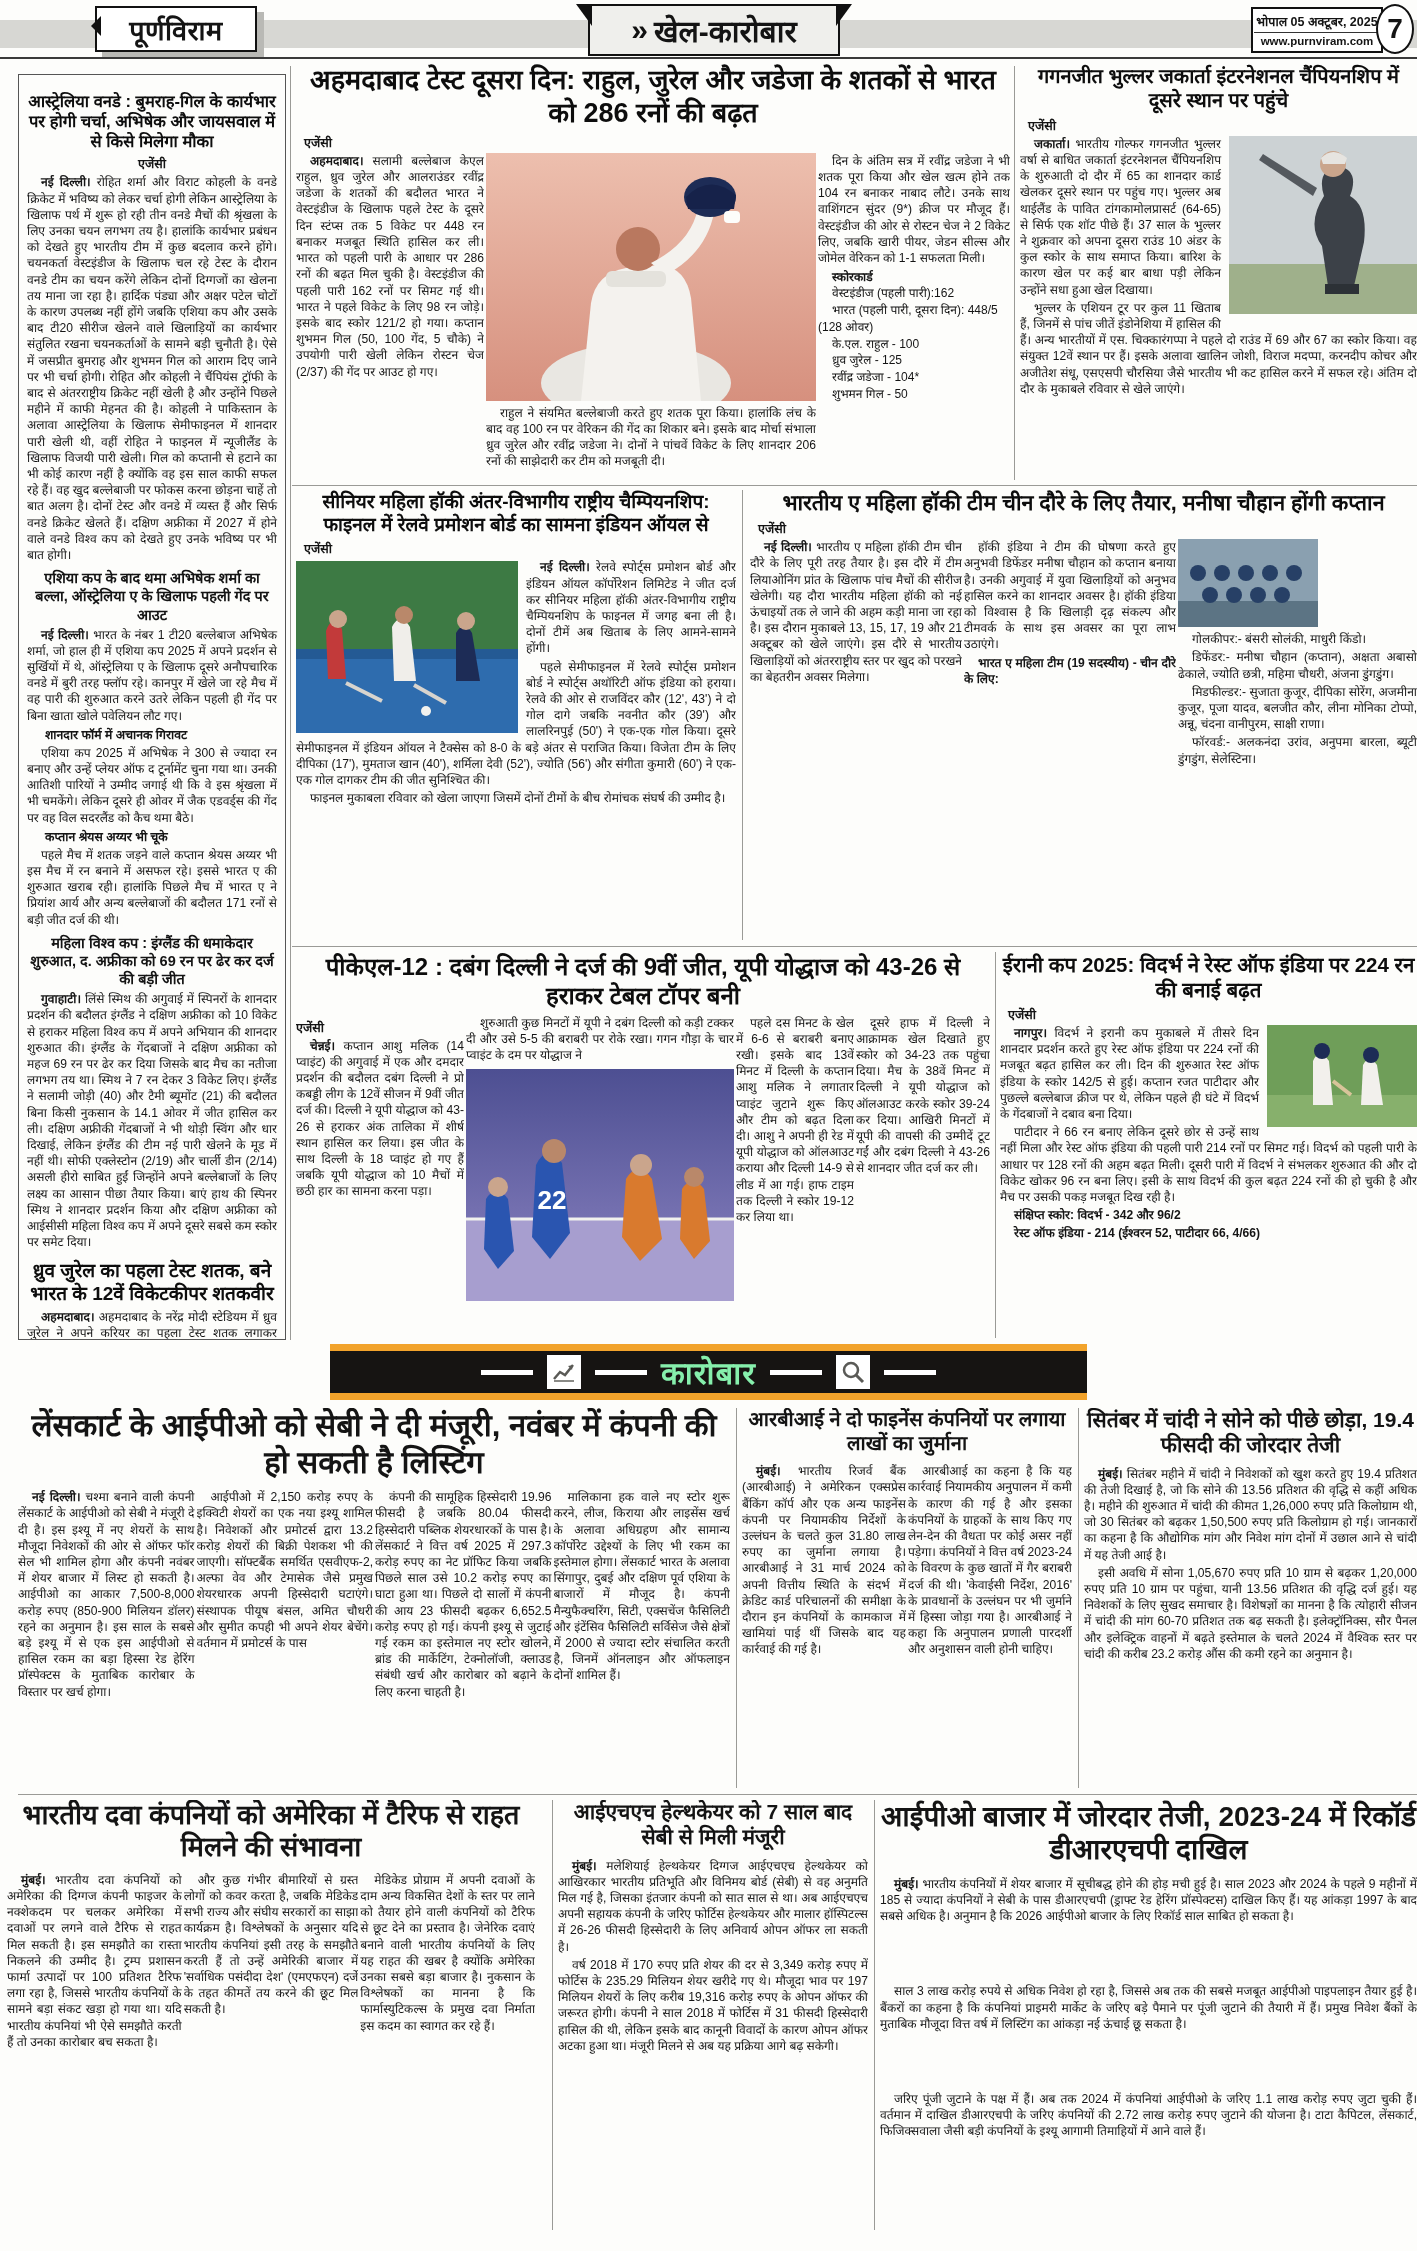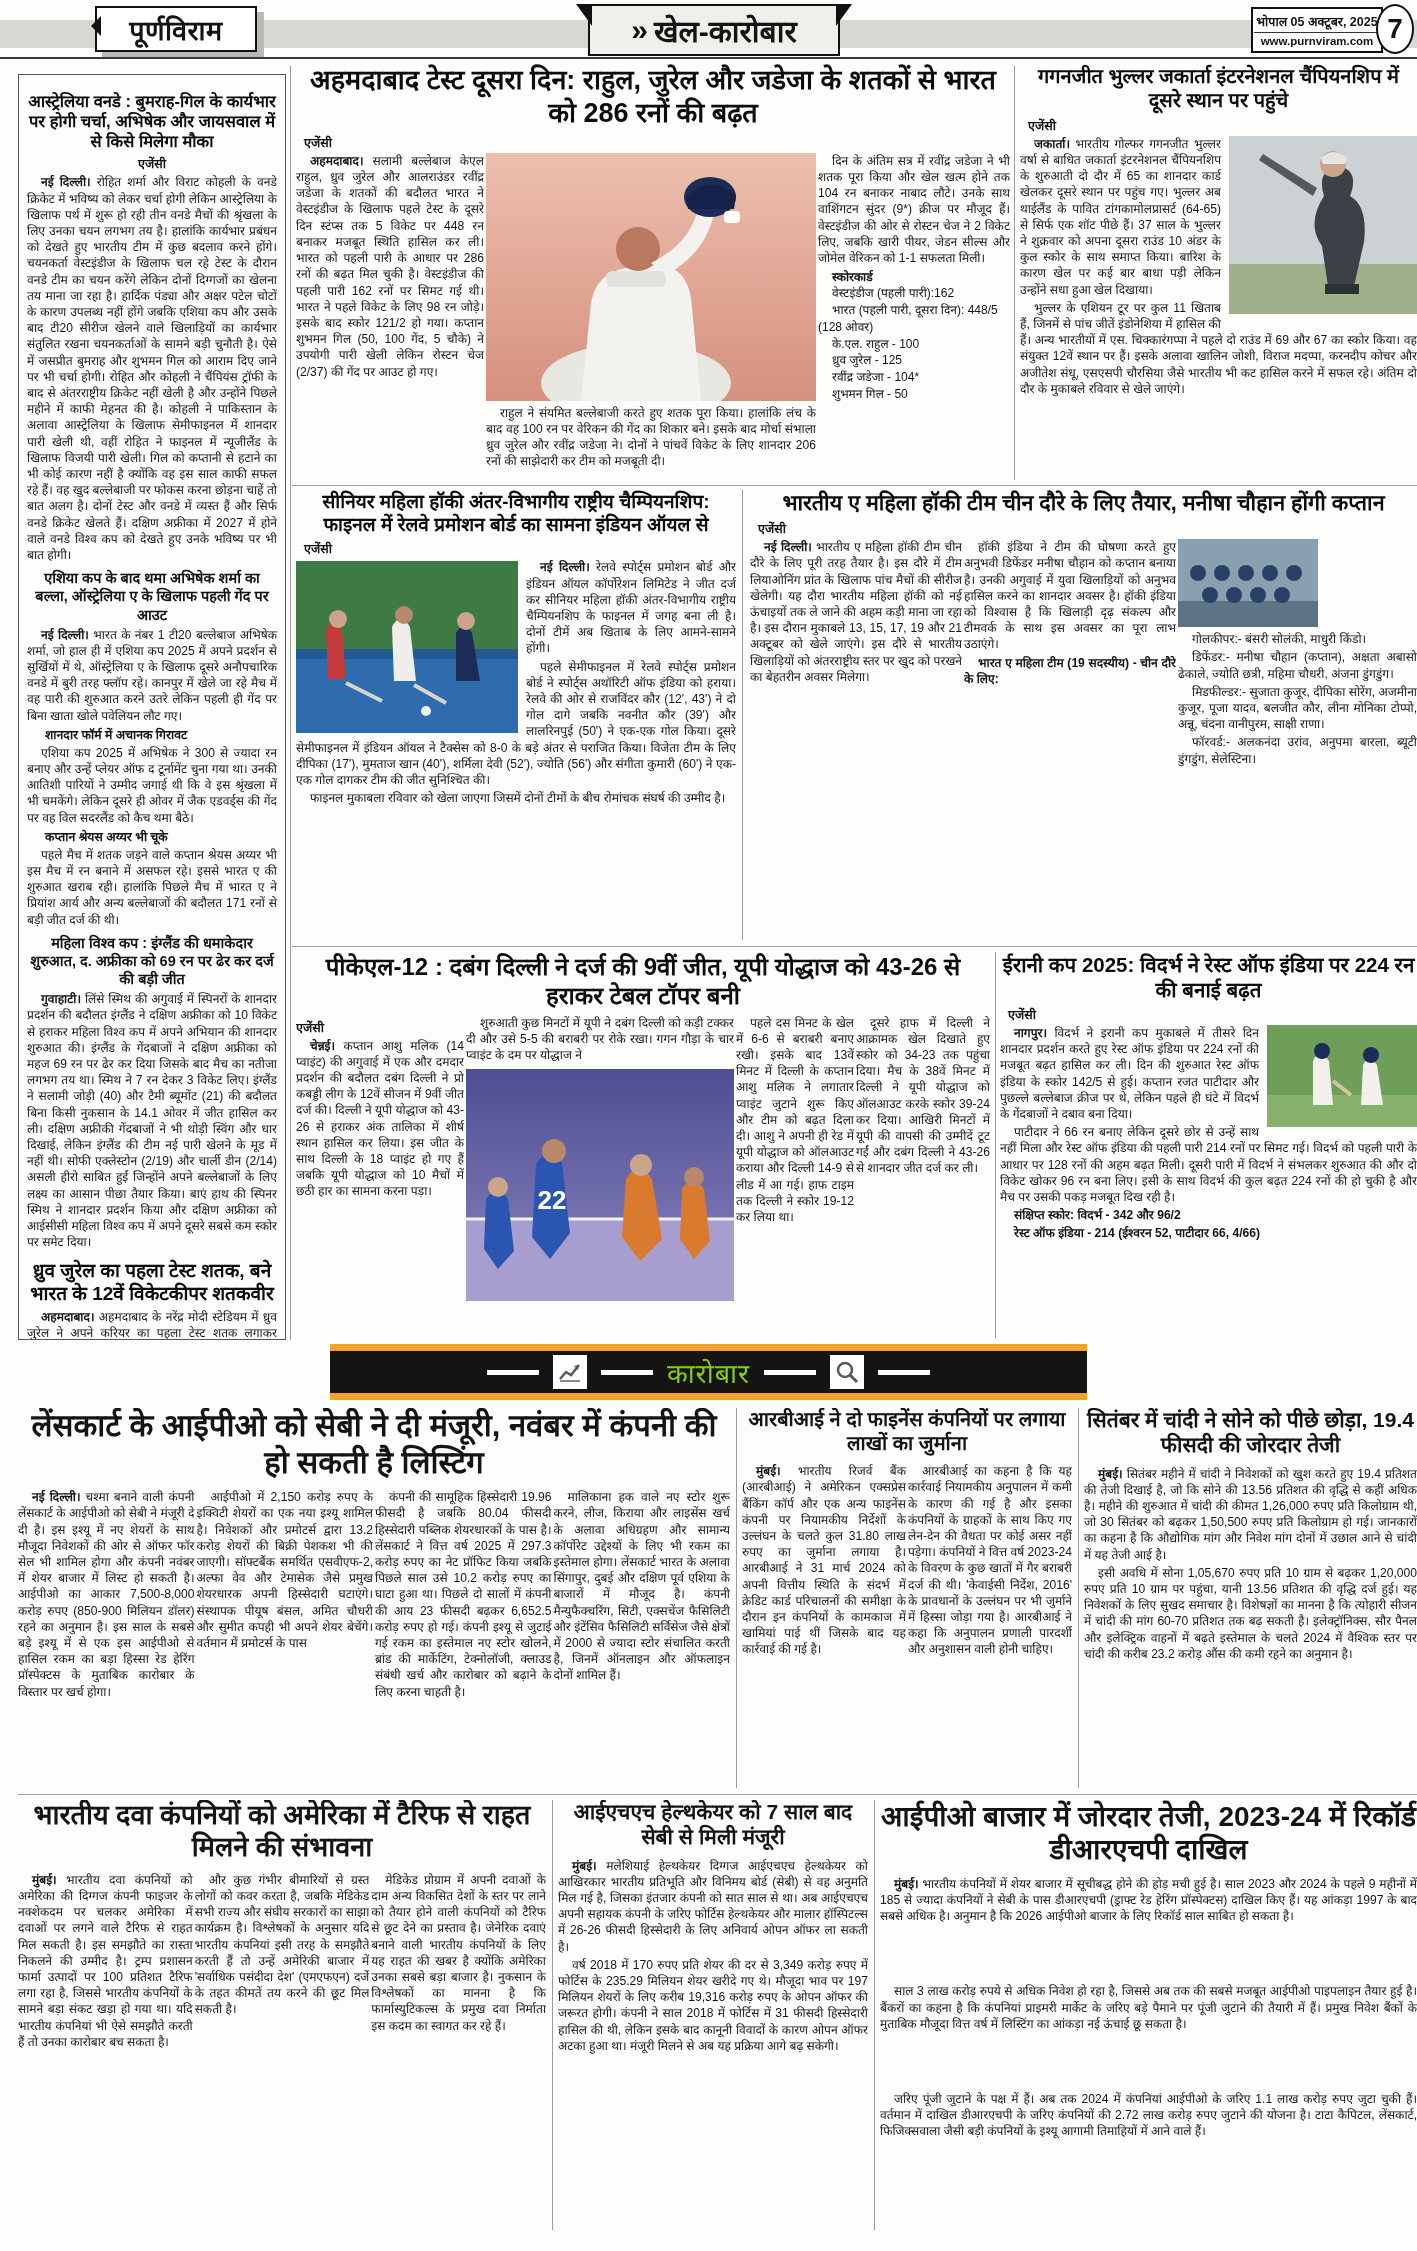--- a/index.html
+++ b/index.html
@@ -39,21 +39,21 @@
   .sepv { position:absolute; width:1px; background:#9a9a96; }
   .seph { position:absolute; height:1px; background:#9a9a96; }
   .boxed { border:1.2px solid #555; padding:16px 8px; }
   .photo { display:block; }
 
   
   .biz-banner { position:absolute; left:330px; top:1344px; width:757px; height:56px; }
   .biz-orange { height:7px; background:#f2a32b; }
   .biz-black { height:42px; background:#161412; display:flex; align-items:center; justify-content:center; gap:14px; }
   .biz-black .dash { width:52px; height:5px; background:#fff; }
-  .biz-title { color:#84cc16; font-size:27px; font-weight:normal; letter-spacing:1px; }
+  .biz-title { color:#86efac; font-size:31px; font-weight:bold; letter-spacing:1px; }
   .biz-icon { width:34px; height:34px; background:#fff; display:flex; align-items:center; justify-content:center; }
 
   .big-hl { font-weight:bold; text-align:center; line-height:1.18; }
 </style>
 </head>
 <body>
 
 <div id="page">
 
   <div class="hdr-band"></div>
@@ -335,21 +335,21 @@
   </div>
 
   <div class="art" style="left:1084px; top:1408px; width:333px; height:380px;">
     <div class="big-hl" style="font-size:21px;">सितंबर में चांदी ने सोने को पीछे छोड़ा, 19.4 फीसदी की जोरदार तेजी</div>
     <div style="margin-top:8px;">
       <p class="bp"><b>मुंबई।</b> <span>सितंबर महीने में चांदी ने निवेशकों को खुश करते हुए 19.4 प्रतिशत की तेजी दिखाई है, जो कि सोने की 13.56 प्रतिशत की वृद्धि से कहीं अधिक है। महीने की शुरुआत में चांदी की कीमत 1,26,000 रुपए प्रति किलोग्राम थी, जो 30 सितंबर को बढ़कर 1,50,500 रुपए प्रति किलोग्राम हो गई। जानकारों का कहना है कि औद्योगिक मांग और निवेश मांग दोनों में उछाल आने से चांदी में यह तेजी आई है।</span></p>
       <p class="bp">इसी अवधि में सोना 1,05,670 रुपए प्रति 10 ग्राम से बढ़कर 1,20,000 रुपए प्रति 10 ग्राम पर पहुंचा, यानी 13.56 प्रतिशत की वृद्धि दर्ज हुई। यह निवेशकों के लिए सुखद समाचार है। विशेषज्ञों का मानना है कि त्योहारी सीजन में चांदी की मांग 60-70 प्रतिशत तक बढ़ सकती है। इलेक्ट्रॉनिक्स, सौर पैनल और इलेक्ट्रिक वाहनों में बढ़ते इस्तेमाल के चलते 2024 में वैश्विक स्तर पर चांदी की करीब 23.2 करोड़ औंस की कमी रहने का अनुमान है।</p>
     </div>
   </div>
 
-  <div class="art" style="left:18px; top:1800px; width:528px; height:438px;">
+  <div class="art" style="left:7px; top:1800px; width:528px; height:438px;">
     <div class="big-hl" style="font-size:27px;">भारतीय दवा कंपनियों को अमेरिका में टैरिफ से राहत मिलने की संभावना</div>
     <div class="cols" style="margin-top:8px; height:330px;">
       <div style="flex:1;">
           <p class="bp"><b>मुंबई।</b> <span>भारतीय दवा कंपनियों को अमेरिका की दिग्गज कंपनी फाइजर के नक्शेकदम पर चलकर अमेरिका में दवाओं पर लगने वाले टैरिफ से राहत मिल सकती है। इस समझौते का रास्ता निकलने की उम्मीद है। ट्रम्प प्रशासन फार्मा उत्पादों पर 100 प्रतिशत टैरिफ लगा रहा है, जिससे भारतीय कंपनियों के सामने बड़ा संकट खड़ा हो गया था। यदि भारतीय कंपनियां भी ऐसे समझौते करती हैं तो उनका कारोबार बच सकता है।</span></p>
         </div>
       <div style="flex:1;">
           <p class="bp">और कुछ गंभीर बीमारियों से ग्रस्त लोगों को कवर करता है, जबकि मेडिकेड सभी राज्य और संघीय सरकारों का साझा कार्यक्रम है। विश्लेषकों के अनुसार यदि भारतीय कंपनियां इसी तरह के समझौते करती हैं तो उन्हें अमेरिकी बाजार में 'सर्वाधिक पसंदीदा देश' (एमएफएन) दर्जे के तहत कीमतें तय करने की छूट मिल सकती है।</p>
         </div>
       <div style="flex:1;">
           <p class="bp">मेडिकेड प्रोग्राम में अपनी दवाओं के दाम अन्य विकसित देशों के स्तर पर लाने को तैयार होने वाली कंपनियों को टैरिफ से छूट देने का प्रस्ताव है। जेनेरिक दवाएं बनाने वाली भारतीय कंपनियों के लिए यह राहत की खबर है क्योंकि अमेरिका उनका सबसे बड़ा बाजार है। नुकसान के विश्लेषकों का मानना है कि फार्मास्युटिकल्स के प्रमुख दवा निर्माता इस कदम का स्वागत कर रहे हैं।</p>

